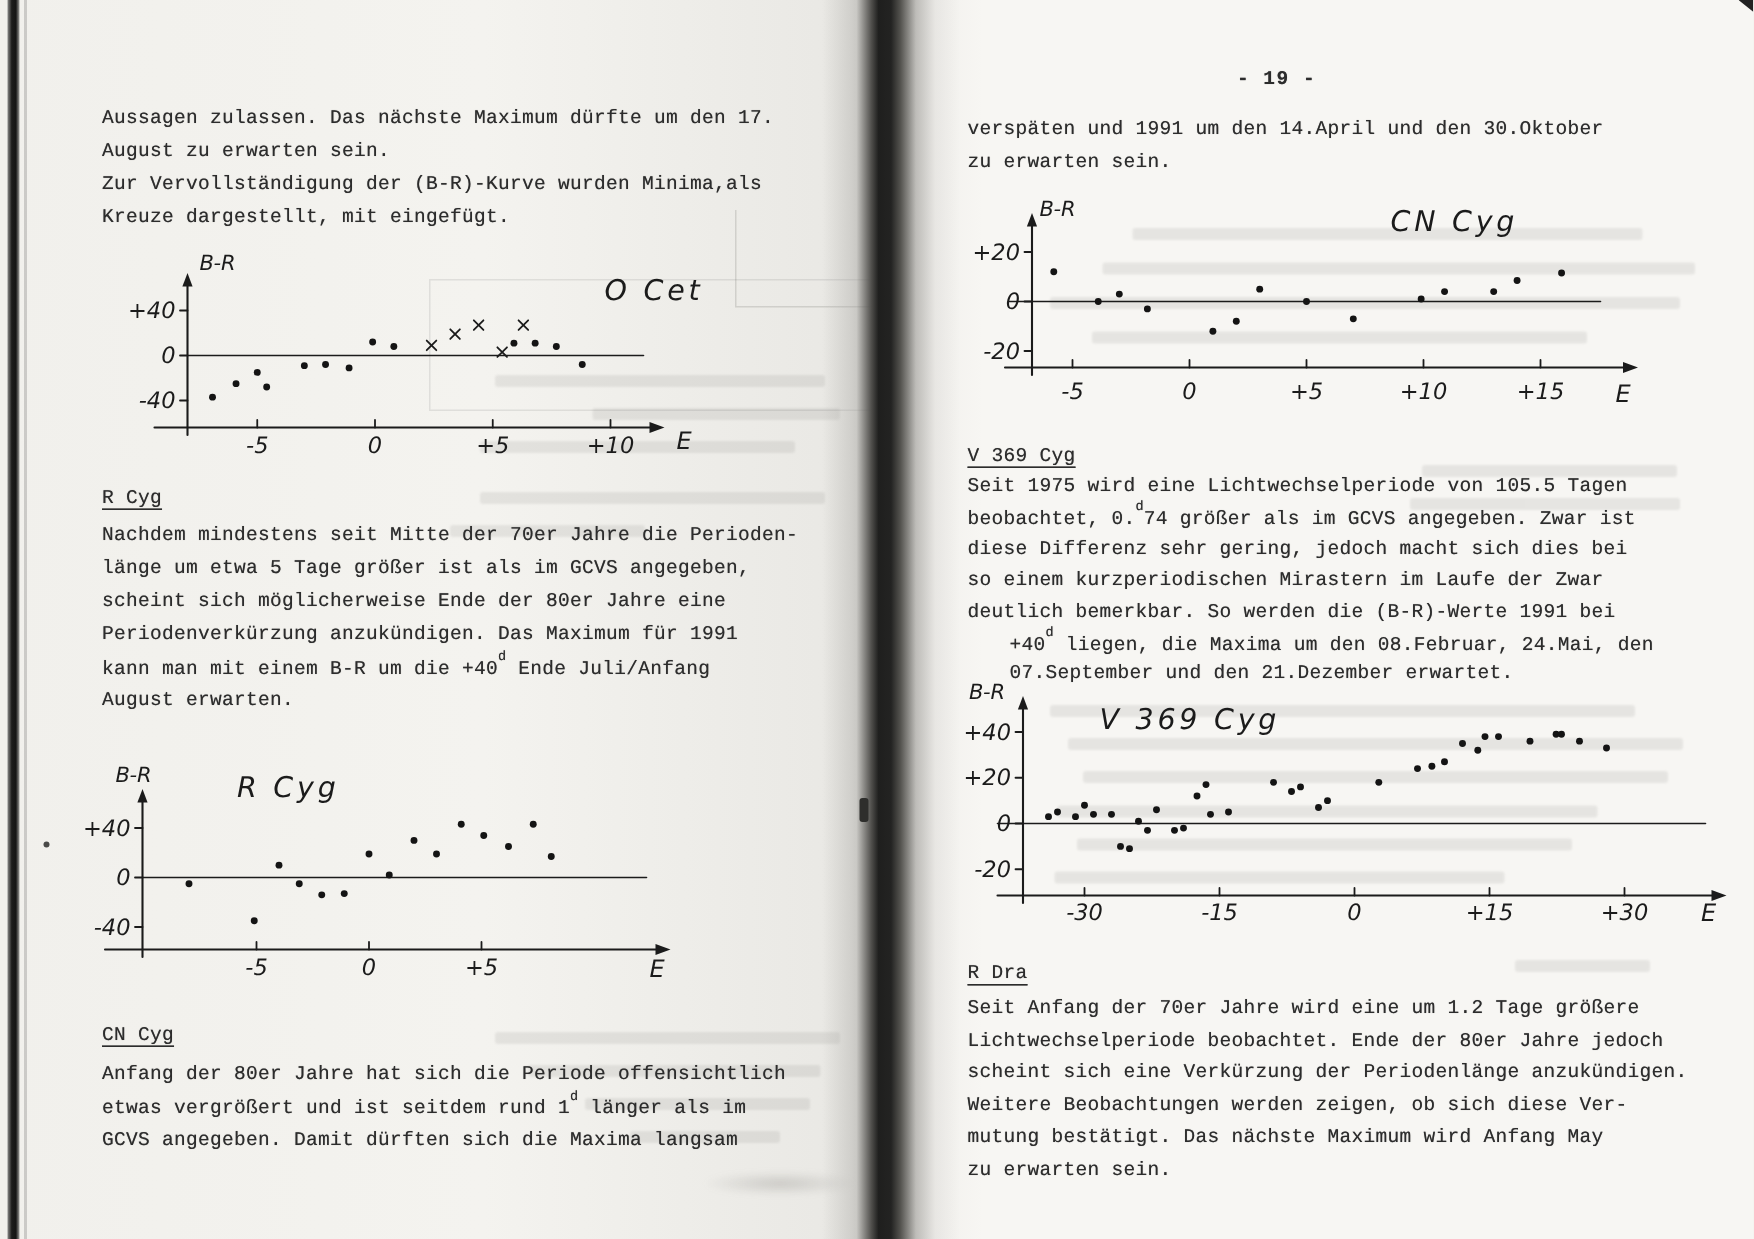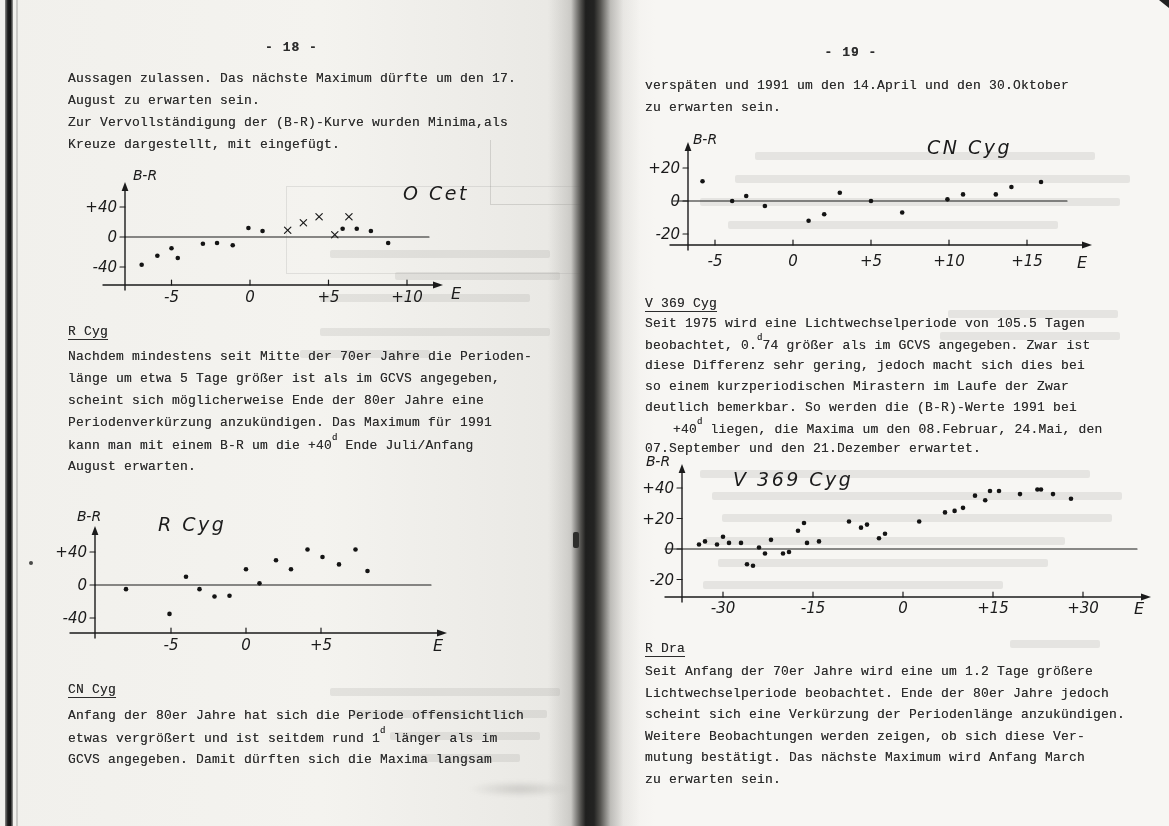--- a/index.html
+++ b/index.html
@@ -55,21 +55,20 @@
   <div class="g" style="left:330px;top:250px;width:220px;"></div>
   <div class="g" style="left:395px;top:272px;width:165px;"></div>
   <div class="g" style="left:320px;top:294px;width:210px;"></div>
   <div class="g" style="left:320px;top:328px;width:230px;"></div>
   <div class="g" style="left:300px;top:350px;width:130px;"></div>
   <div class="g" style="left:330px;top:688px;width:230px;"></div>
   <div class="g" style="left:352px;top:710px;width:195px;"></div>
   <div class="g" style="left:390px;top:732px;width:150px;"></div>
   <div class="g" style="left:420px;top:754px;width:100px;"></div>
 
-  <div class="tx pagenum" style="left:68px;top:40px;width:447px;">- 18 -</div>
 
   <div class="para">
     <div class="tx tline" style="left:68px;top:71px;">Aussagen zulassen. Das nächste Maximum dürfte um den 17.</div>
     <div class="tx tline" style="left:68px;top:93px;">August zu erwarten sein.</div>
     <div class="tx tline" style="left:68px;top:115px;">Zur Vervollständigung der (B-R)-Kurve wurden Minima,als</div>
     <div class="tx tline" style="left:68px;top:137px;">Kreuze dargestellt, mit eingefügt.</div>
   </div>
 
   <svg class="chart" width="420" height="150" style="left:85px;top:166px;">
       <line x1="40" y1="23" x2="40" y2="124" stroke="#1b1b1b" stroke-width="1.4" stroke-linecap="round"></line>
@@ -242,21 +241,21 @@
     </svg>
 
   <div class="tx heading" style="left:645px;top:296px;">V 369 Cyg</div>
   <div class="para">
     <div class="tx tline" style="left:645px;top:316px;">Seit 1975 wird eine Lichtwechselperiode von 105.5 Tagen</div>
     <div class="tx tline" style="left:645px;top:337px;">beobachtet, 0.<sup>d</sup>74 größer als im GCVS angegeben. Zwar ist</div>
     <div class="tx tline" style="left:645px;top:358px;">diese Differenz sehr gering, jedoch macht sich dies bei</div>
     <div class="tx tline" style="left:645px;top:379px;">so einem kurzperiodischen Mirastern im Laufe der Zwar</div>
     <div class="tx tline" style="left:645px;top:400px;">deutlich bemerkbar. So werden die (B-R)-Werte 1991 bei</div>
     <div class="tx tline" style="left:633px;top:421px;margin-left:40px;">+40<sup>d</sup> liegen, die Maxima um den 08.Februar, 24.Mai, den</div>
-    <div class="tx tline" style="left:645px;top:441px;">07.September und den 21.Dezember erwartet.</div>
+    <div class="tx tline" style="left:673px;top:441px;">07.September und den 21.Dezember erwartet.</div>
   </div>
 
   <svg class="chart" width="522" height="172" style="left:638px;top:452px;">
       <line x1="44" y1="19" x2="44" y2="150" stroke="#1b1b1b" stroke-width="1.4" stroke-linecap="round"></line>
       <polygon points="44,12 40.6,21 47.4,21" fill="#1b1b1b"></polygon>
       <line x1="27" y1="145" x2="506" y2="145" stroke="#1b1b1b" stroke-width="1.4" stroke-linecap="round"></line>
       <polygon points="513,145 503,141.4 503,148.6" fill="#1b1b1b"></polygon>
       <line x1="27" y1="97" x2="499" y2="97" stroke="#1b1b1b" stroke-width="1.1" stroke-linecap="round"></line>
       <line x1="39" y1="36" x2="44" y2="36" stroke="#1b1b1b" stroke-width="1.2" stroke-linecap="round"></line>
       <text x="36" y="41" font-size="15" text-anchor="end">+40</text>
@@ -315,21 +314,21 @@
       <text x="8" y="14" font-size="14" text-anchor="start">B-R</text>
       <text x="496" y="162" font-size="16" text-anchor="start">E</text>
     </svg>
 
   <div class="tx heading" style="left:645px;top:641px;">R Dra</div>
   <div class="para">
     <div class="tx tline" style="left:645px;top:664px;">Seit Anfang der 70er Jahre wird eine um 1.2 Tage größere</div>
     <div class="tx tline" style="left:645px;top:686px;">Lichtwechselperiode beobachtet. Ende der 80er Jahre jedoch</div>
     <div class="tx tline" style="left:645px;top:707px;">scheint sich eine Verkürzung der Periodenlänge anzukündigen.</div>
     <div class="tx tline" style="left:645px;top:729px;">Weitere Beobachtungen werden zeigen, ob sich diese Ver-</div>
-    <div class="tx tline" style="left:645px;top:750px;">mutung bestätigt. Das nächste Maximum wird Anfang March</div>
+    <div class="tx tline" style="left:645px;top:750px;">mutung bestätigt. Das nächste Maximum wird Anfang May</div>
     <div class="tx tline" style="left:645px;top:772px;">zu erwarten sein.</div>
   </div>
 </div>
 
 <div id="gutter"></div>
 <div id="left-edge"></div>
 <div id="left-edge2"></div>
 <div id="corner-mark"></div>
 <div id="gutter-nick"></div>
 <div id="margin-speck"></div>

